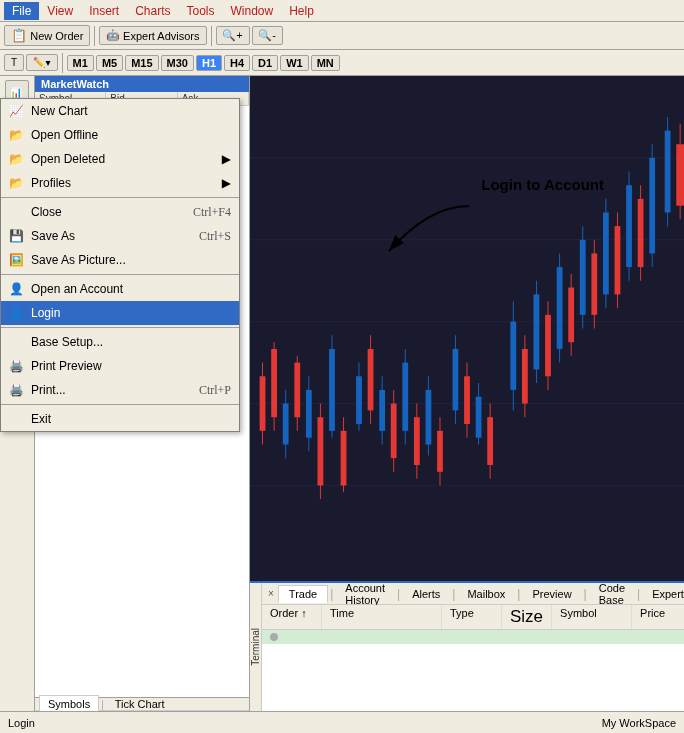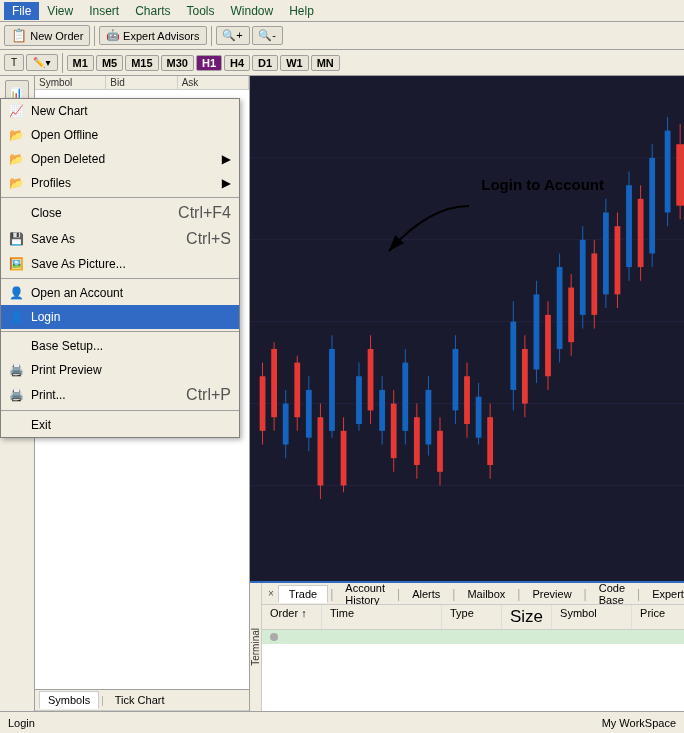--- a/index.html
+++ b/index.html
@@ -1,63 +1,63 @@
 <!DOCTYPE html>
 <html><head>
   <meta charset="utf-8">
   <style>
     * { margin: 0; padding: 0; box-sizing: border-box; }
     body { width: 684px; height: 733px; overflow: hidden; font-family: 'Segoe UI', Tahoma, Arial, sans-serif; font-size: 12px; background: #d4d0c8; position: relative; }
 
     
     .menu-bar { background: #f0ece0; border-bottom: 1px solid #a0a0a0; display: flex; align-items: center; height: 22px; padding: 0 4px; }
-    .menu-item { padding: 2px 8px; cursor: pointer; color: #14532d; }
+    .menu-item { padding: 2px 8px; cursor: pointer; color: #b91c1c; }
     .menu-item:hover, .menu-item.active { background: #316ac5; color: #fff; }
 
     
     .toolbar { background: #f0ece0; border-bottom: 1px solid #a0a0a0; display: flex; align-items: center; height: 28px; padding: 2px 4px; gap: 2px; }
     .toolbar-btn { background: #e8e4d8; border: 1px solid #a0a0a0; border-radius: 2px; padding: 2px 6px; cursor: pointer; font-size: 11px; display: flex; align-items: center; gap: 3px; }
     .toolbar-sep { width: 1px; background: #a0a0a0; height: 20px; margin: 0 2px; }
 
     
     .toolbar2 { background: #f0ece0; border-bottom: 1px solid #a0a0a0; display: flex; align-items: center; height: 26px; padding: 2px 4px; gap: 2px; }
     .time-btn { background: #e8e4d8; border: 1px solid #a0a0a0; border-radius: 2px; padding: 1px 5px; cursor: pointer; font-size: 11px; font-weight: bold; }
-    .time-btn.active { background: #701a75; color: #fff; }
+    .time-btn.active { background: #3b82f6; color: #fff; }
 
     
     .sidebar { width: 35px; background: #f0ece0; border-right: 1px solid #a0a0a0; display: flex; flex-direction: column; align-items: center; padding: 4px 2px; gap: 2px; }
     .sidebar-icon { width: 24px; height: 24px; background: #e8e4d8; border: 1px solid #a0a0a0; border-radius: 2px; display: flex; align-items: center; justify-content: center; cursor: pointer; font-size: 10px; color: #333; }
 
     
     .market-watch { width: 215px; background: #fff; border-right: 1px solid #a0a0a0; display: flex; flex-direction: column; position: relative; }
     .market-watch-header { background: #316ac5; color: #fff; padding: 2px 6px; font-size: 11px; font-weight: bold; }
     .market-watch-cols { display: flex; background: #f0ece0; border-bottom: 1px solid #ccc; }
     .market-watch-col { flex: 1; padding: 1px 4px; font-size: 10px; color: #333; border-right: 1px solid #ccc; }
 
     
     .chart-area { flex: 1; background: #1a1a2e; position: relative; overflow: hidden; }
 
     
     .dropdown-overlay { position: absolute; top: 22px; left: 0; z-index: 100; }
     .dropdown-menu { background: #f0ece0; border: 1px solid #808080; box-shadow: 2px 2px 5px rgba(0,0,0,0.3); min-width: 240px; }
     .dropdown-item { display: flex; align-items: center; padding: 4px 8px; cursor: pointer; color: #000; gap: 6px; }
     .dropdown-item.highlighted { background: #316ac5; color: #fff; }
-    .dropdown-item .shortcut { margin-left: auto; color: #555; font-size: 16px; }
+    .dropdown-item .shortcut { margin-left: auto; color: #555; font-size: 12px; font-family: Liberation Serif, serif; }
     .dropdown-separator { height: 1px; background: #a0a0a0; margin: 2px 0; }
     .dropdown-item .arrow { margin-left: auto; }
     .menu-icon { width: 16px; height: 16px; display: flex; align-items: center; justify-content: center; font-size: 12px; }
 
     
     .status-bar { position: absolute; bottom: 0; left: 0; right: 0; height: 22px; background: #f0ece0; border-top: 1px solid #a0a0a0; display: flex; align-items: center; padding: 0 8px; font-size: 11px; z-index: 50; }
     .status-left { flex: 1; }
     .status-center { flex: 1; text-align: center; }
     .status-right { flex: 1; text-align: right; }
 
     
-    .symbol-tabs { display: flex; align-items: center; background: #f0ece0; border-top: 1px solid #a0a0a0; border-bottom: 1px solid #ccc; height: 22px; padding: 0 4px; }
+    .symbol-tabs { display: flex; align-items: center; background: #f0ece0; border-top: 1px solid #a0a0a0; border-bottom: 1px solid #ccc; height: 14px; padding: 0 4px; }
     .symbol-tab { padding: 2px 8px; font-size: 11px; cursor: pointer; border: 1px solid transparent; }
     .symbol-tab.active { background: #fff; border: 1px solid #ccc; border-bottom: 1px solid #fff; }
     .symbol-tab-sep { color: #aaa; margin: 0 2px; font-size: 10px; }
 
     
     .annotation { position: absolute; top: 140px; right: 120px; font-size: 16px; font-weight: bold; color: #000; z-index: 10; }
 
     
     .chart-svg { width: 100%; height: 100%; }
   </style>
@@ -110,20 +110,21 @@
     <div class="sidebar-icon">📊</div>
     <div class="sidebar-icon">🧭</div>
     <div class="sidebar-icon">💻</div>
     <div class="sidebar-icon">🤖</div>
     <div class="sidebar-icon">👤</div>
     <div class="sidebar-icon">▲</div>
     <div class="sidebar-icon">▼</div>
   </div>
 
   <div class="market-watch">
+    <div class="market-watch-header">MarketWatch</div>
     <div class="market-watch-cols">
       <div class="market-watch-col">Symbol</div>
       <div class="market-watch-col">Bid</div>
       <div class="market-watch-col">Ask</div>
     </div>
 
     <div style="position:absolute; bottom: 0; left:0; right:0;">
       <div class="symbol-tabs">
         <div class="symbol-tab active">Symbols</div>
         <span class="symbol-tab-sep">|</span>

